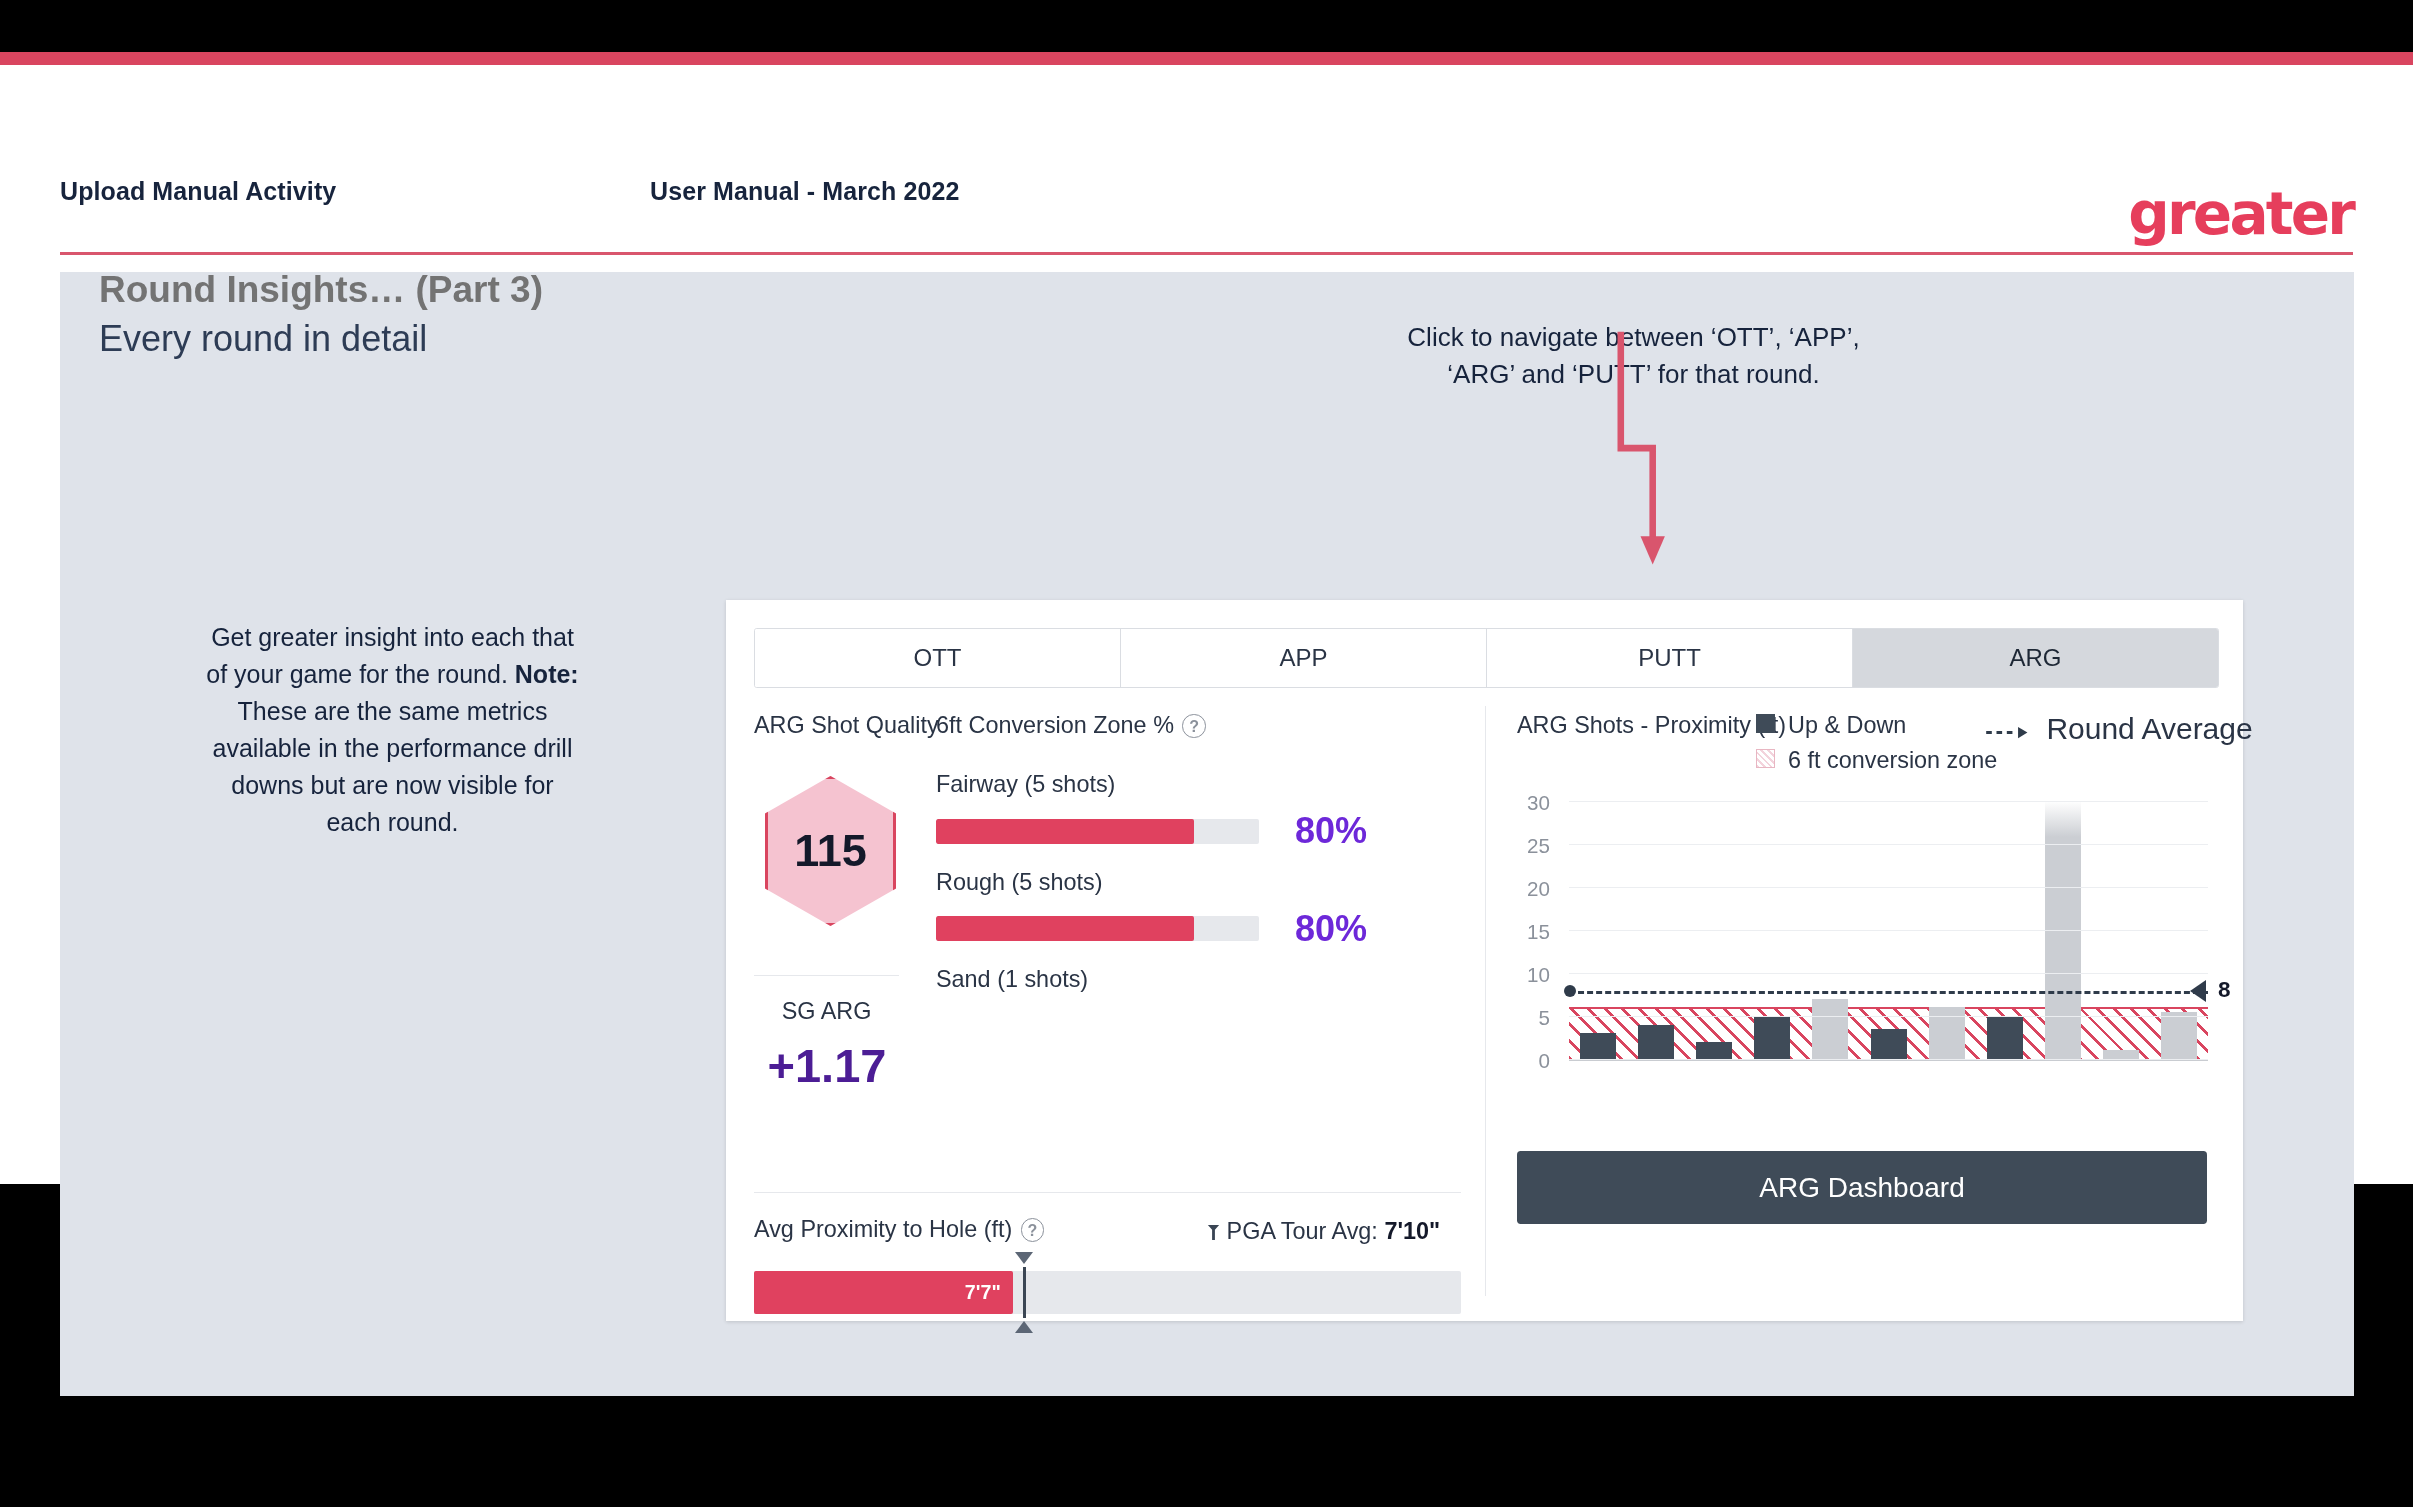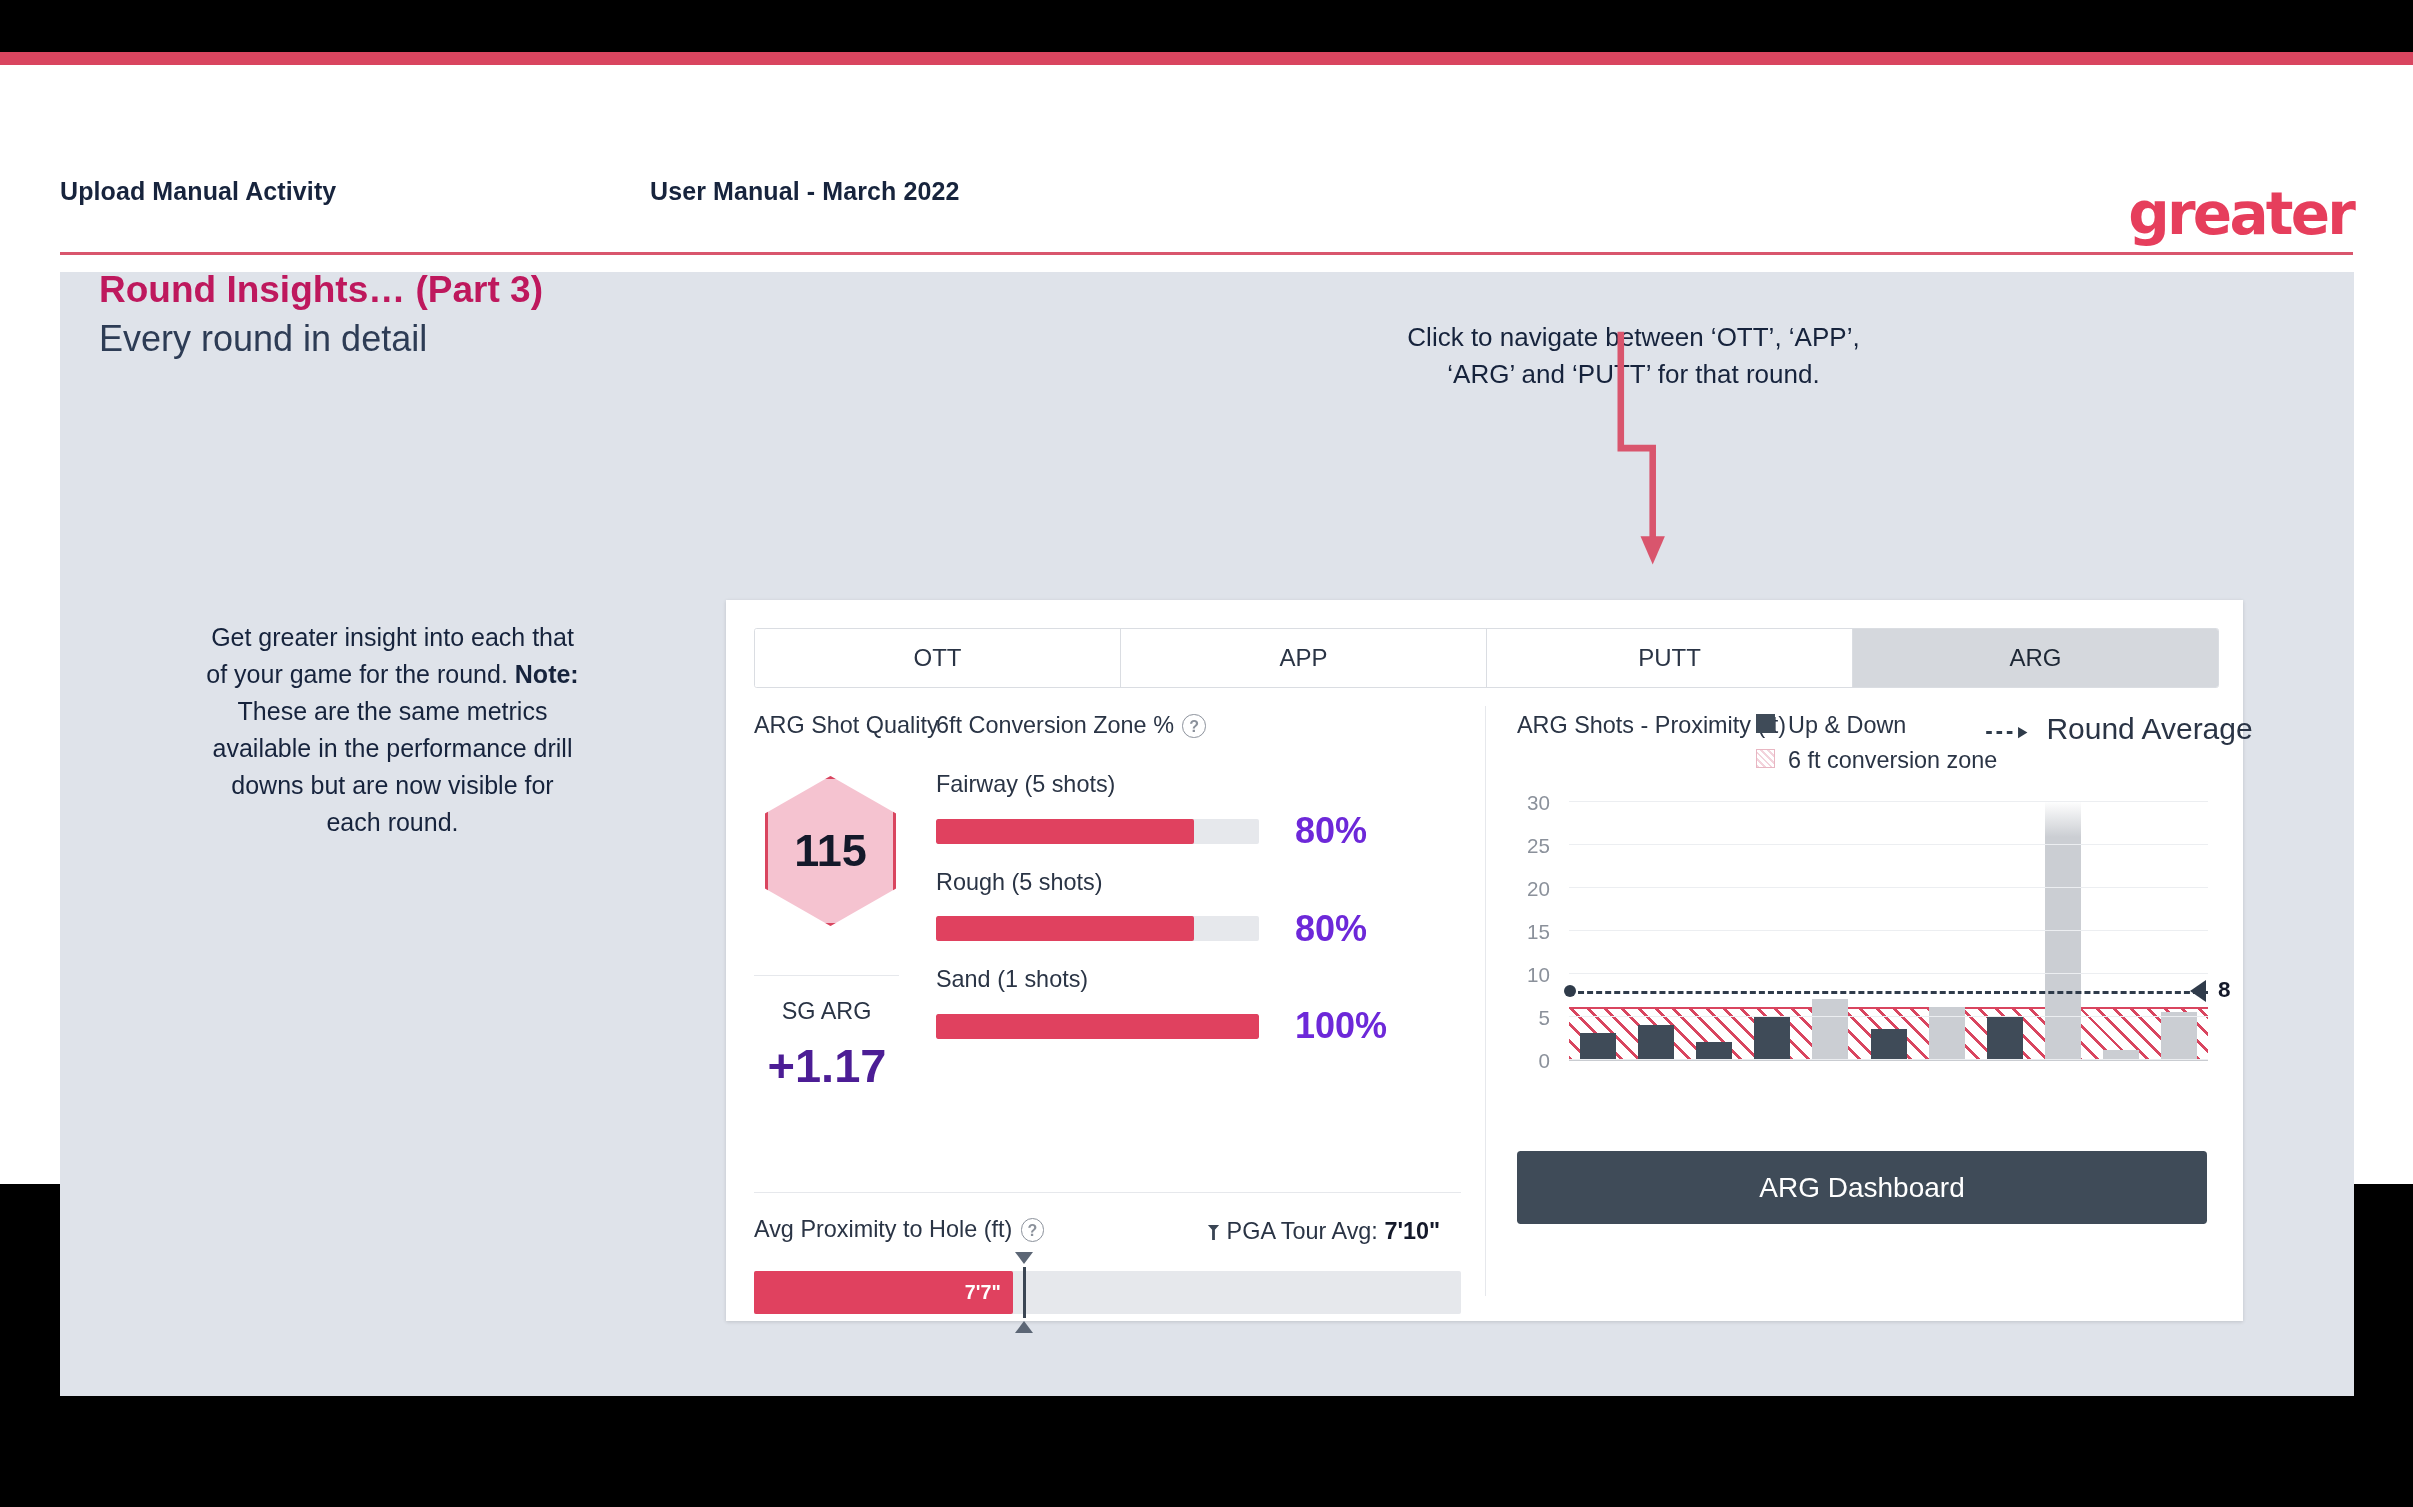--- a/index.html
+++ b/index.html
@@ -36,21 +36,21 @@
   }
   
   .panel{
     position:absolute;left:60px;top:220px;width:2294px;height:1124px;
     background:#dfe3ea;
   }
   .title{
     position:absolute;left:39px;top:-7.5px;
   }
   .title h1{
-    margin:0;font-size:37px;line-height:49px;font-weight:bold;color:#be185d;
+    margin:0;font-size:37px;line-height:49px;font-weight:bold;color:#737373;
   }
   .title h2{
     margin:0;font-size:36px;line-height:49px;font-weight:normal;color:#2d3c55;
   }
   .callout{
     position:absolute;left:1255px;top:47px;width:637px;text-align:center;
     font-size:26px;line-height:37px;color:#16233c;font-weight:500;
   }
   .leftnote{
     position:absolute;left:145px;top:347px;width:375px;text-align:center;
@@ -236,26 +236,20 @@
         <div class="convlbl">Rough (5 shots)</div>
         <div class="barline">
           <div class="bartrack">
               <div class="barfill" id="cf1" style="width: 80%;"></div>
             </div>
           <div class="barpct">80%</div>
         </div>
       </div>
       <div class="convrow">
         <div class="convlbl">Sand (1 shots)</div>
-        <div class="barline">
-          <div class="bartrack">
-              <div class="barfill" id="cf2" style="width: 100%;"></div>
-            </div>
-          <div class="barpct">100%</div>
-        </div>
       </div>
     </div>
 
     <div class="hdiv"></div>
 
     <div class="prox-lbl">
       <span>Avg Proximity to Hole (ft)</span><span class="qmark">?</span>
     </div>
     <div class="prox-pga">
       <svg class="teeicon" viewBox="0 0 16 20">

